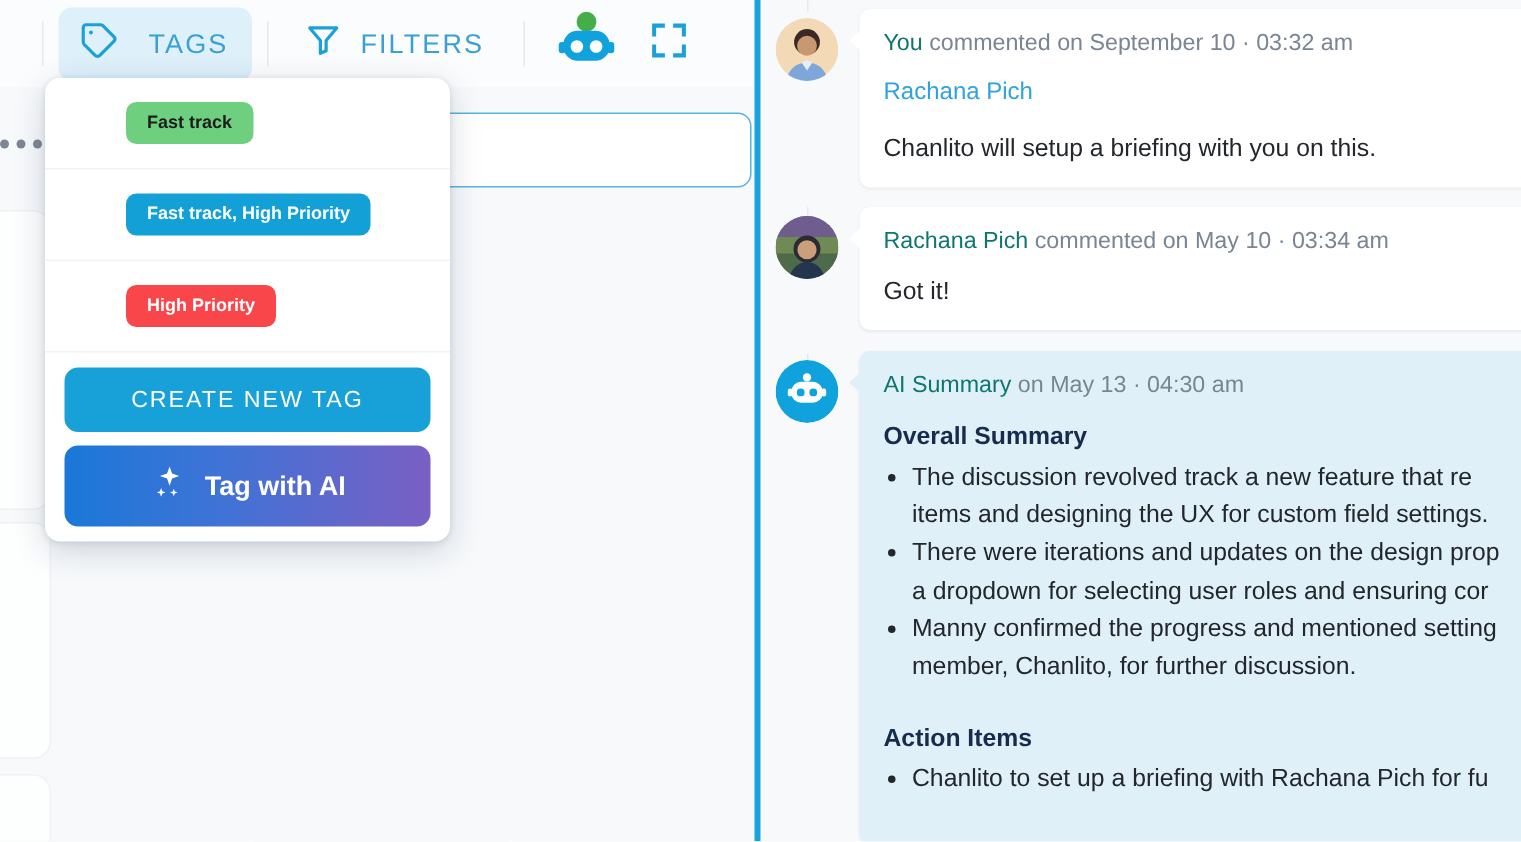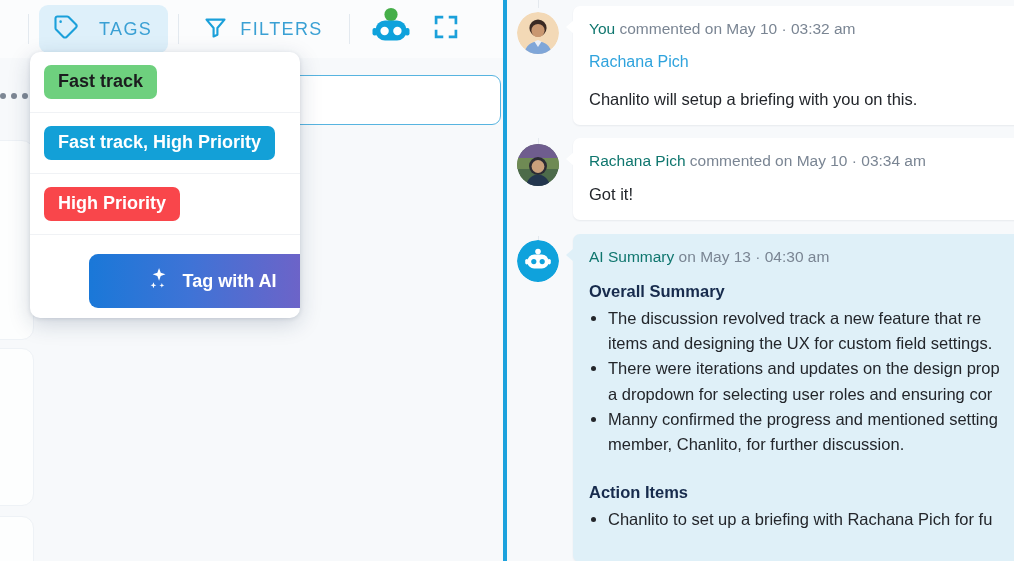--- a/index.html
+++ b/index.html
@@ -130,24 +130,25 @@
     border-bottom: 1px solid #f0f2f5;
     cursor: pointer;
     box-sizing: border-box;
   }
   .tag-row.hovered { background: #f4f5f7; }
   .tag-chip {
     display: inline-flex;
     align-items: center;
     border-radius: 7px;
     padding: 7px 14px;
-    font-size: 18px;
+    font-size: 12px;
     font-weight: 600;
     line-height: 1.1;
     white-space: nowrap;
+    margin-left: 40px;
   }
   .menu-actions {
     padding: 10px 13px 2px 13px;
   }
   .btn-create {
     display: block;
     width: 100%;
     border: none;
     border-radius: 9px;
     background: #18a0d8;
@@ -168,21 +169,20 @@
     margin-top: 9px;
     border: none;
     border-radius: 9px;
     background: linear-gradient(90deg, #1a78d8 0%, #3f73d6 42%, #7a5fc4 100%);
     color: #ffffff;
     font-family: "Liberation Sans", sans-serif;
     font-size: 18px;
     font-weight: 600;
     padding: 11px 0 11px;
     cursor: pointer;
-    margin-left: 46px;
   }
 
   
   .pane-divider {
     position: absolute;
     left: 503px; top: 0;
     width: 4px; height: 561px;
     background: #1ca2dd;
     z-index: 30;
     cursor: col-resize;
@@ -363,20 +363,21 @@
       <div class="tag-row">
         <span class="tag-chip" style="background:#13a0d7;color:#ffffff;">Fast track, High Priority</span>
       </div>
 
       <div class="tag-row">
         <span class="tag-chip" style="background:#f9464b;color:#ffffff;">High Priority</span>
       </div>
 
 
       <div class="menu-actions">
+        <button class="btn-create">CREATE NEW TAG</button>
         <button class="btn-ai">
           <span>
             <svg width="27" height="27" viewBox="0 0 24 24" fill="#ffffff">
               <path d="M11.6 2.6l1.5 4.2 4.2 1.5-4.2 1.5-1.5 4.2-1.5-4.2L5.9 8.3l4.2-1.5z"></path>
               <path d="M6.6 15.4l.72 1.9 1.9.72-1.9.72-.72 1.9-.72-1.9-1.9-.72 1.9-.72z"></path>
               <path d="M14.1 15.9l.6 1.6 1.6.6-1.6.6-.6 1.6-.6-1.6-1.6-.6 1.6-.6z"></path>
             </svg>
           </span>
           <span>Tag with AI</span>
         </button>
@@ -398,21 +399,21 @@
           <circle cx="21" cy="21" r="21" fill="#f3d9b6"></circle>
           <circle cx="21" cy="16" r="8.6" fill="#3b2a23"></circle>
           <circle cx="21" cy="18.5" r="6.6" fill="#c99770"></circle>
           <path d="M7 42c1.6-8.4 7.4-12.4 14-12.4S33.4 33.6 35 42Z" fill="#7fa6d8"></path>
           <path d="M17.4 29.6 21 35l3.6-5.4-3.6-1.6Z" fill="#e9eef5"></path>
         </svg>
       </div>
       <div class="bubble">
         <div class="meta">
           <span class="who">You</span>
-          <span>commented on May 10 · 03:32 am</span>
+          <span>commented on September 10 · 03:32 am</span>
         </div>
         <span class="mention">Rachana Pich</span>
         <div class="body-text">Chanlito will setup a briefing with you on this.</div>
       </div>
     </div>
 
     <div class="comment" style="margin-top:13px;">
       <div class="avatar">
         <svg width="42" height="42" viewBox="0 0 42 42">
           <circle cx="21" cy="21" r="21" fill="#4d6b4a"></circle>

